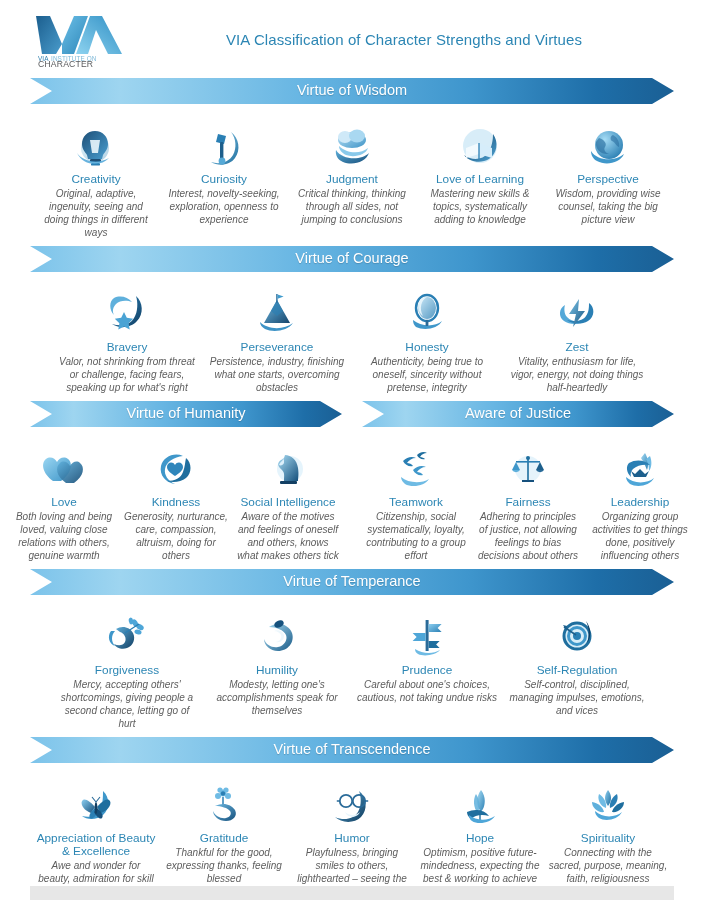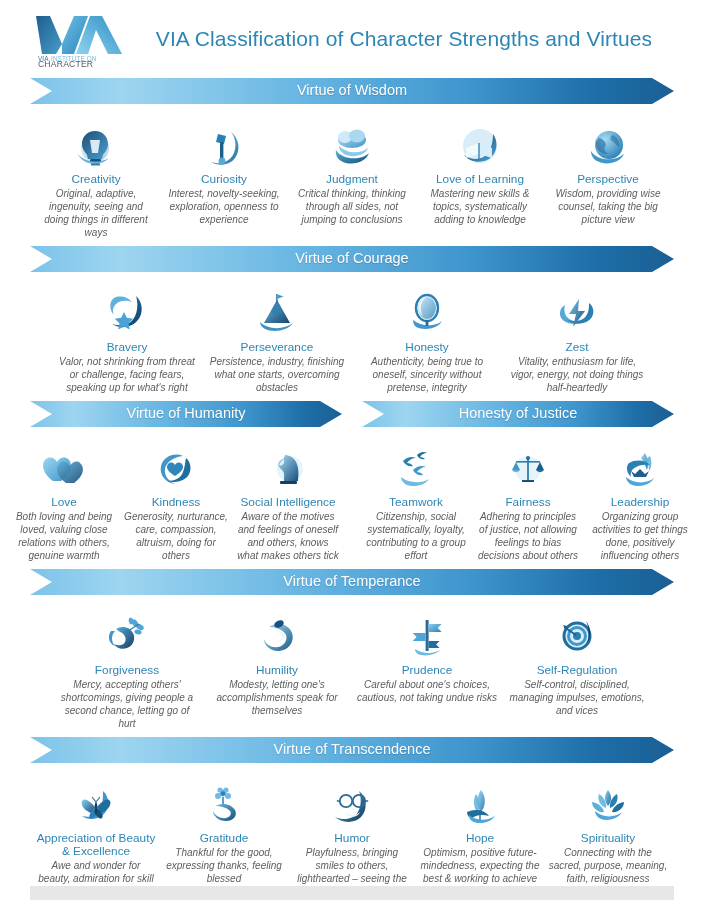--- a/index.html
+++ b/index.html
@@ -18,21 +18,21 @@
     display:flex;align-items:center;
     padding:0 0 0 30px;
     box-sizing:border-box;
   }
   .logo{width:100px;height:58px;position:relative;flex:0 0 auto;}
   .logo svg{display:block;}
   .page-title{
     flex:1 1 auto;
     text-align:center;
     color:#2c86b4;
-    font-size:21px;
+    font-size:15px;
     letter-spacing:.1px;
     padding-right:26px;
     white-space:nowrap;
   }
 
   
   .banner{
     position:relative;
     height:26px;
     margin:0 auto;
@@ -338,21 +338,21 @@
 
     </div>
   </div>
 
   <div class="band-wrap" style="padding-top:7px;">
     <div class="banner-row">
       <div class="banner half">
         <span>Virtue of Humanity</span>
       </div>
       <div class="banner half">
-        <span>Honesty of Justice</span>
+        <span>Aware of Justice</span>
       </div>
     </div>
 
     <div class="halves">
       <div class="gridcol">
         <div class="grid half" style="width:340px;">
 
           <div class="cell w3">
             <div class="icon">
               <svg width="46" height="42" viewBox="0 0 46 42">

